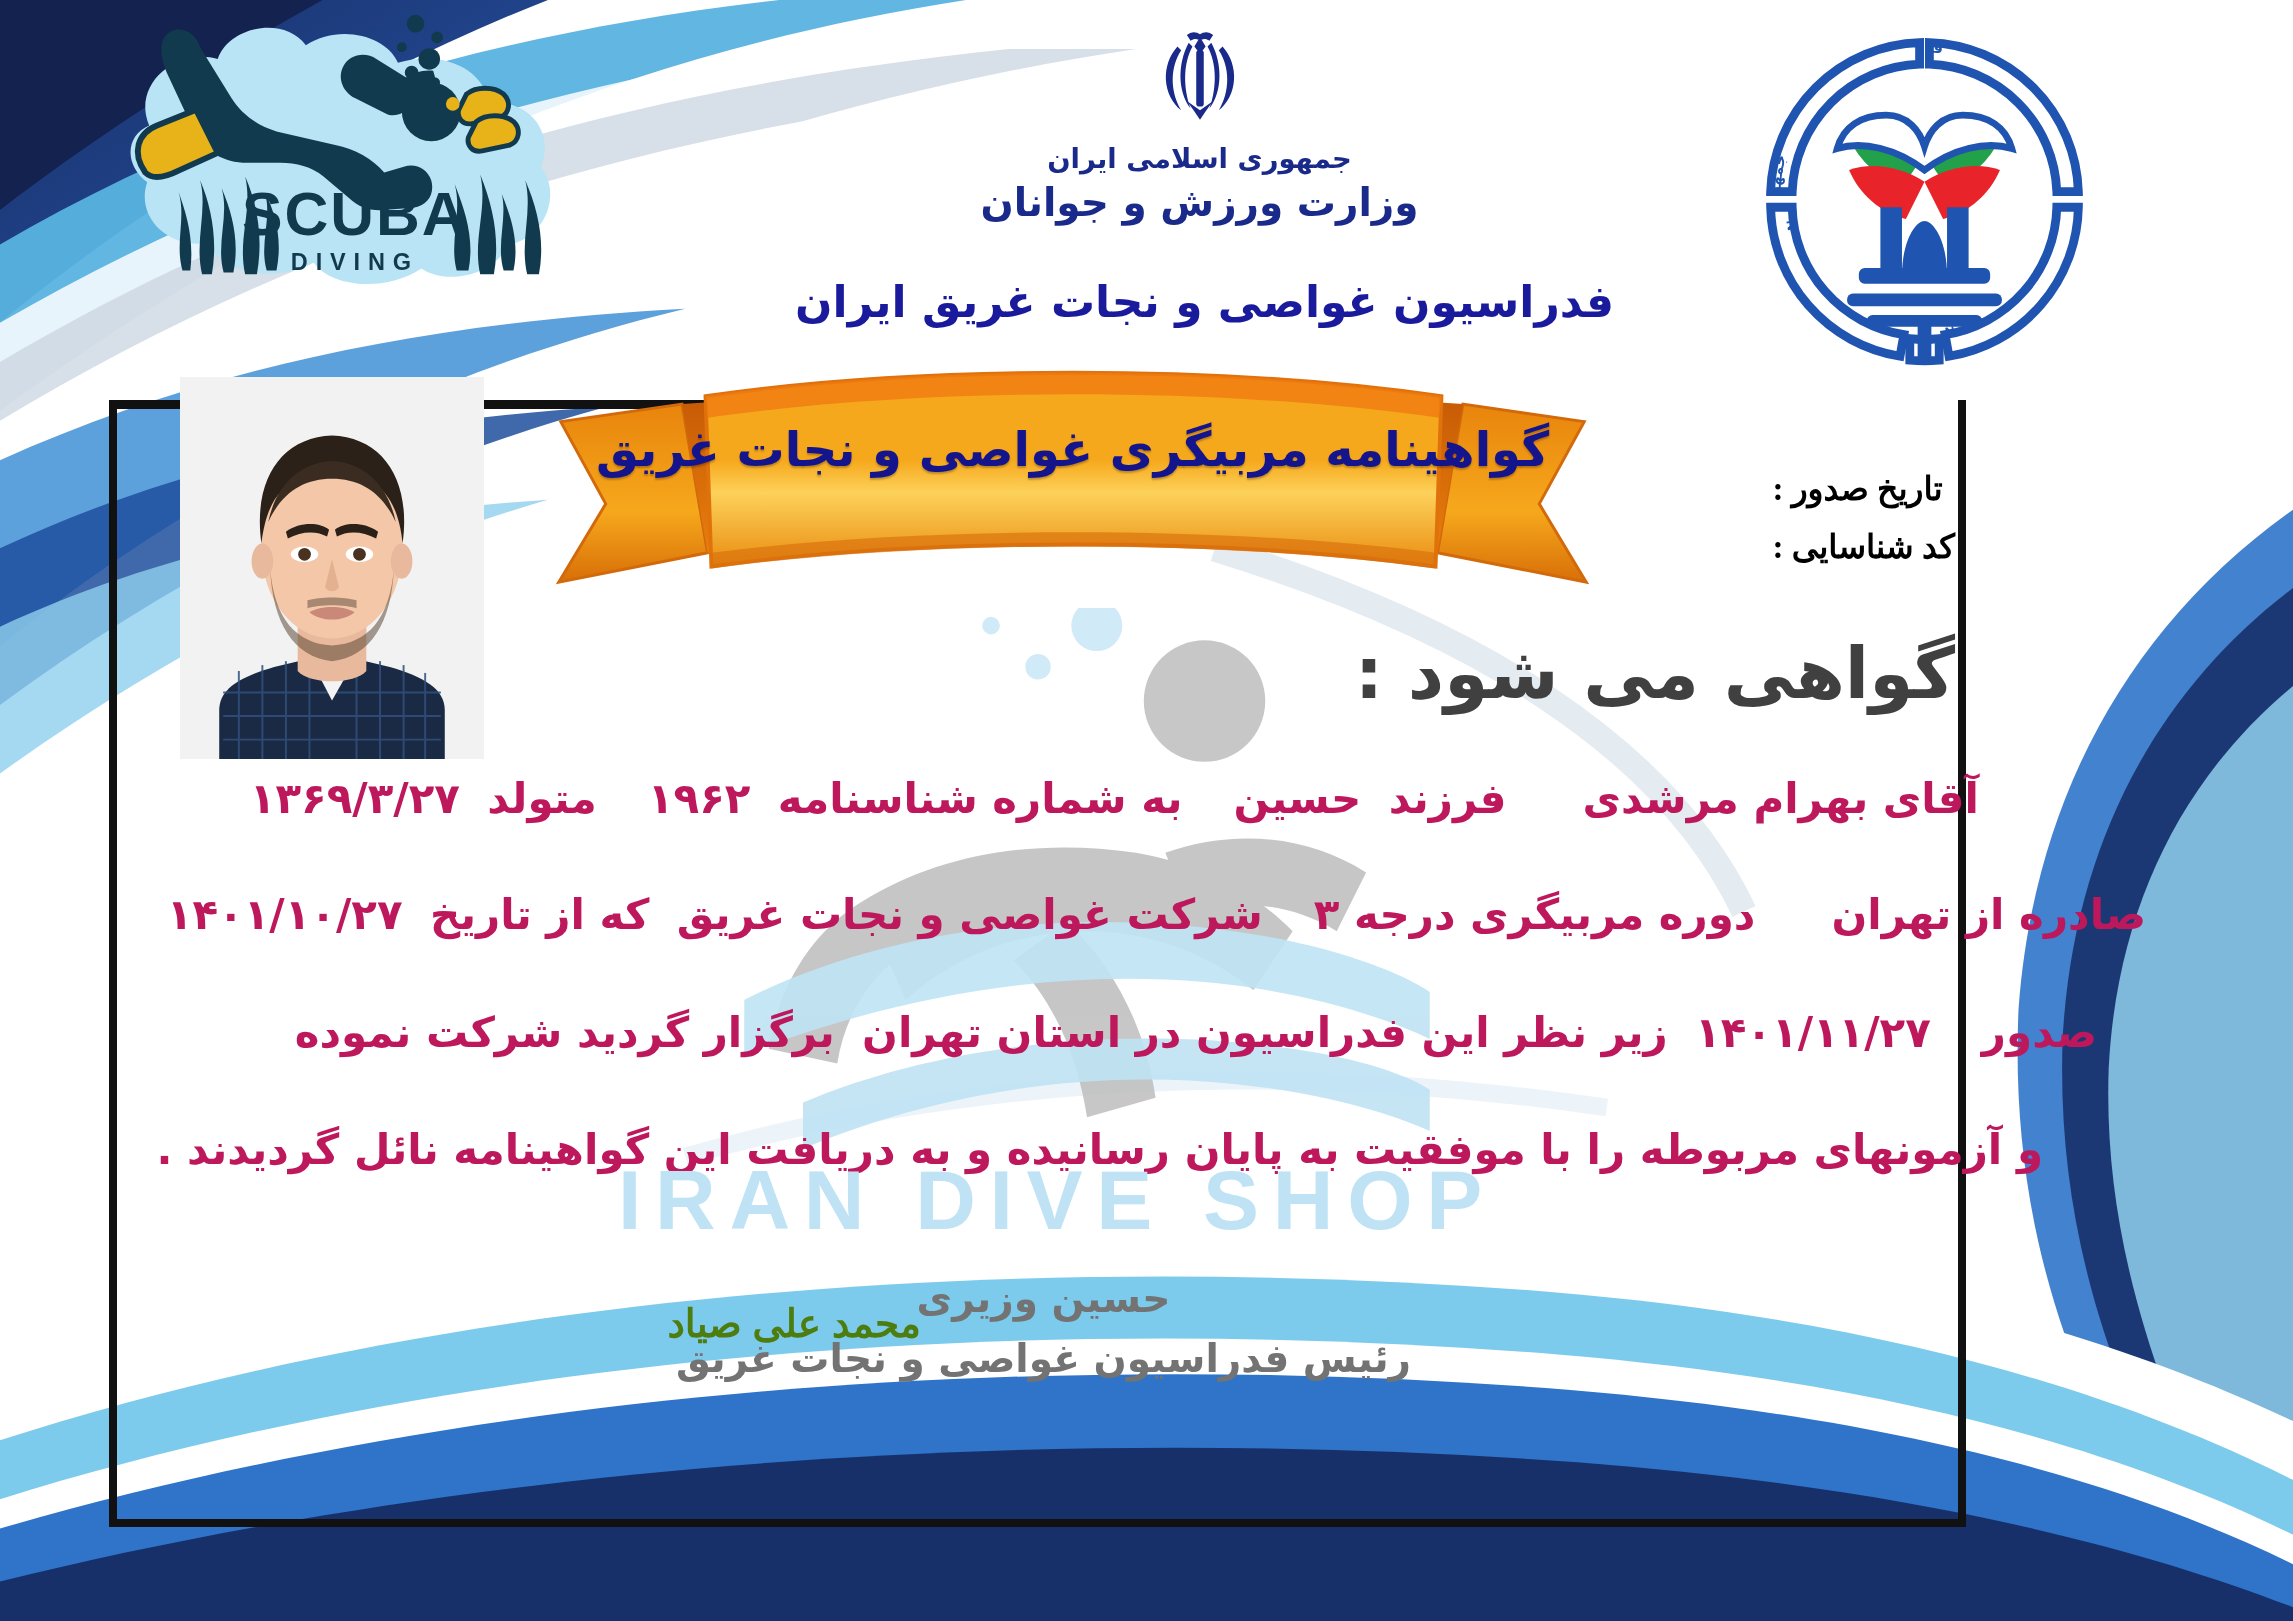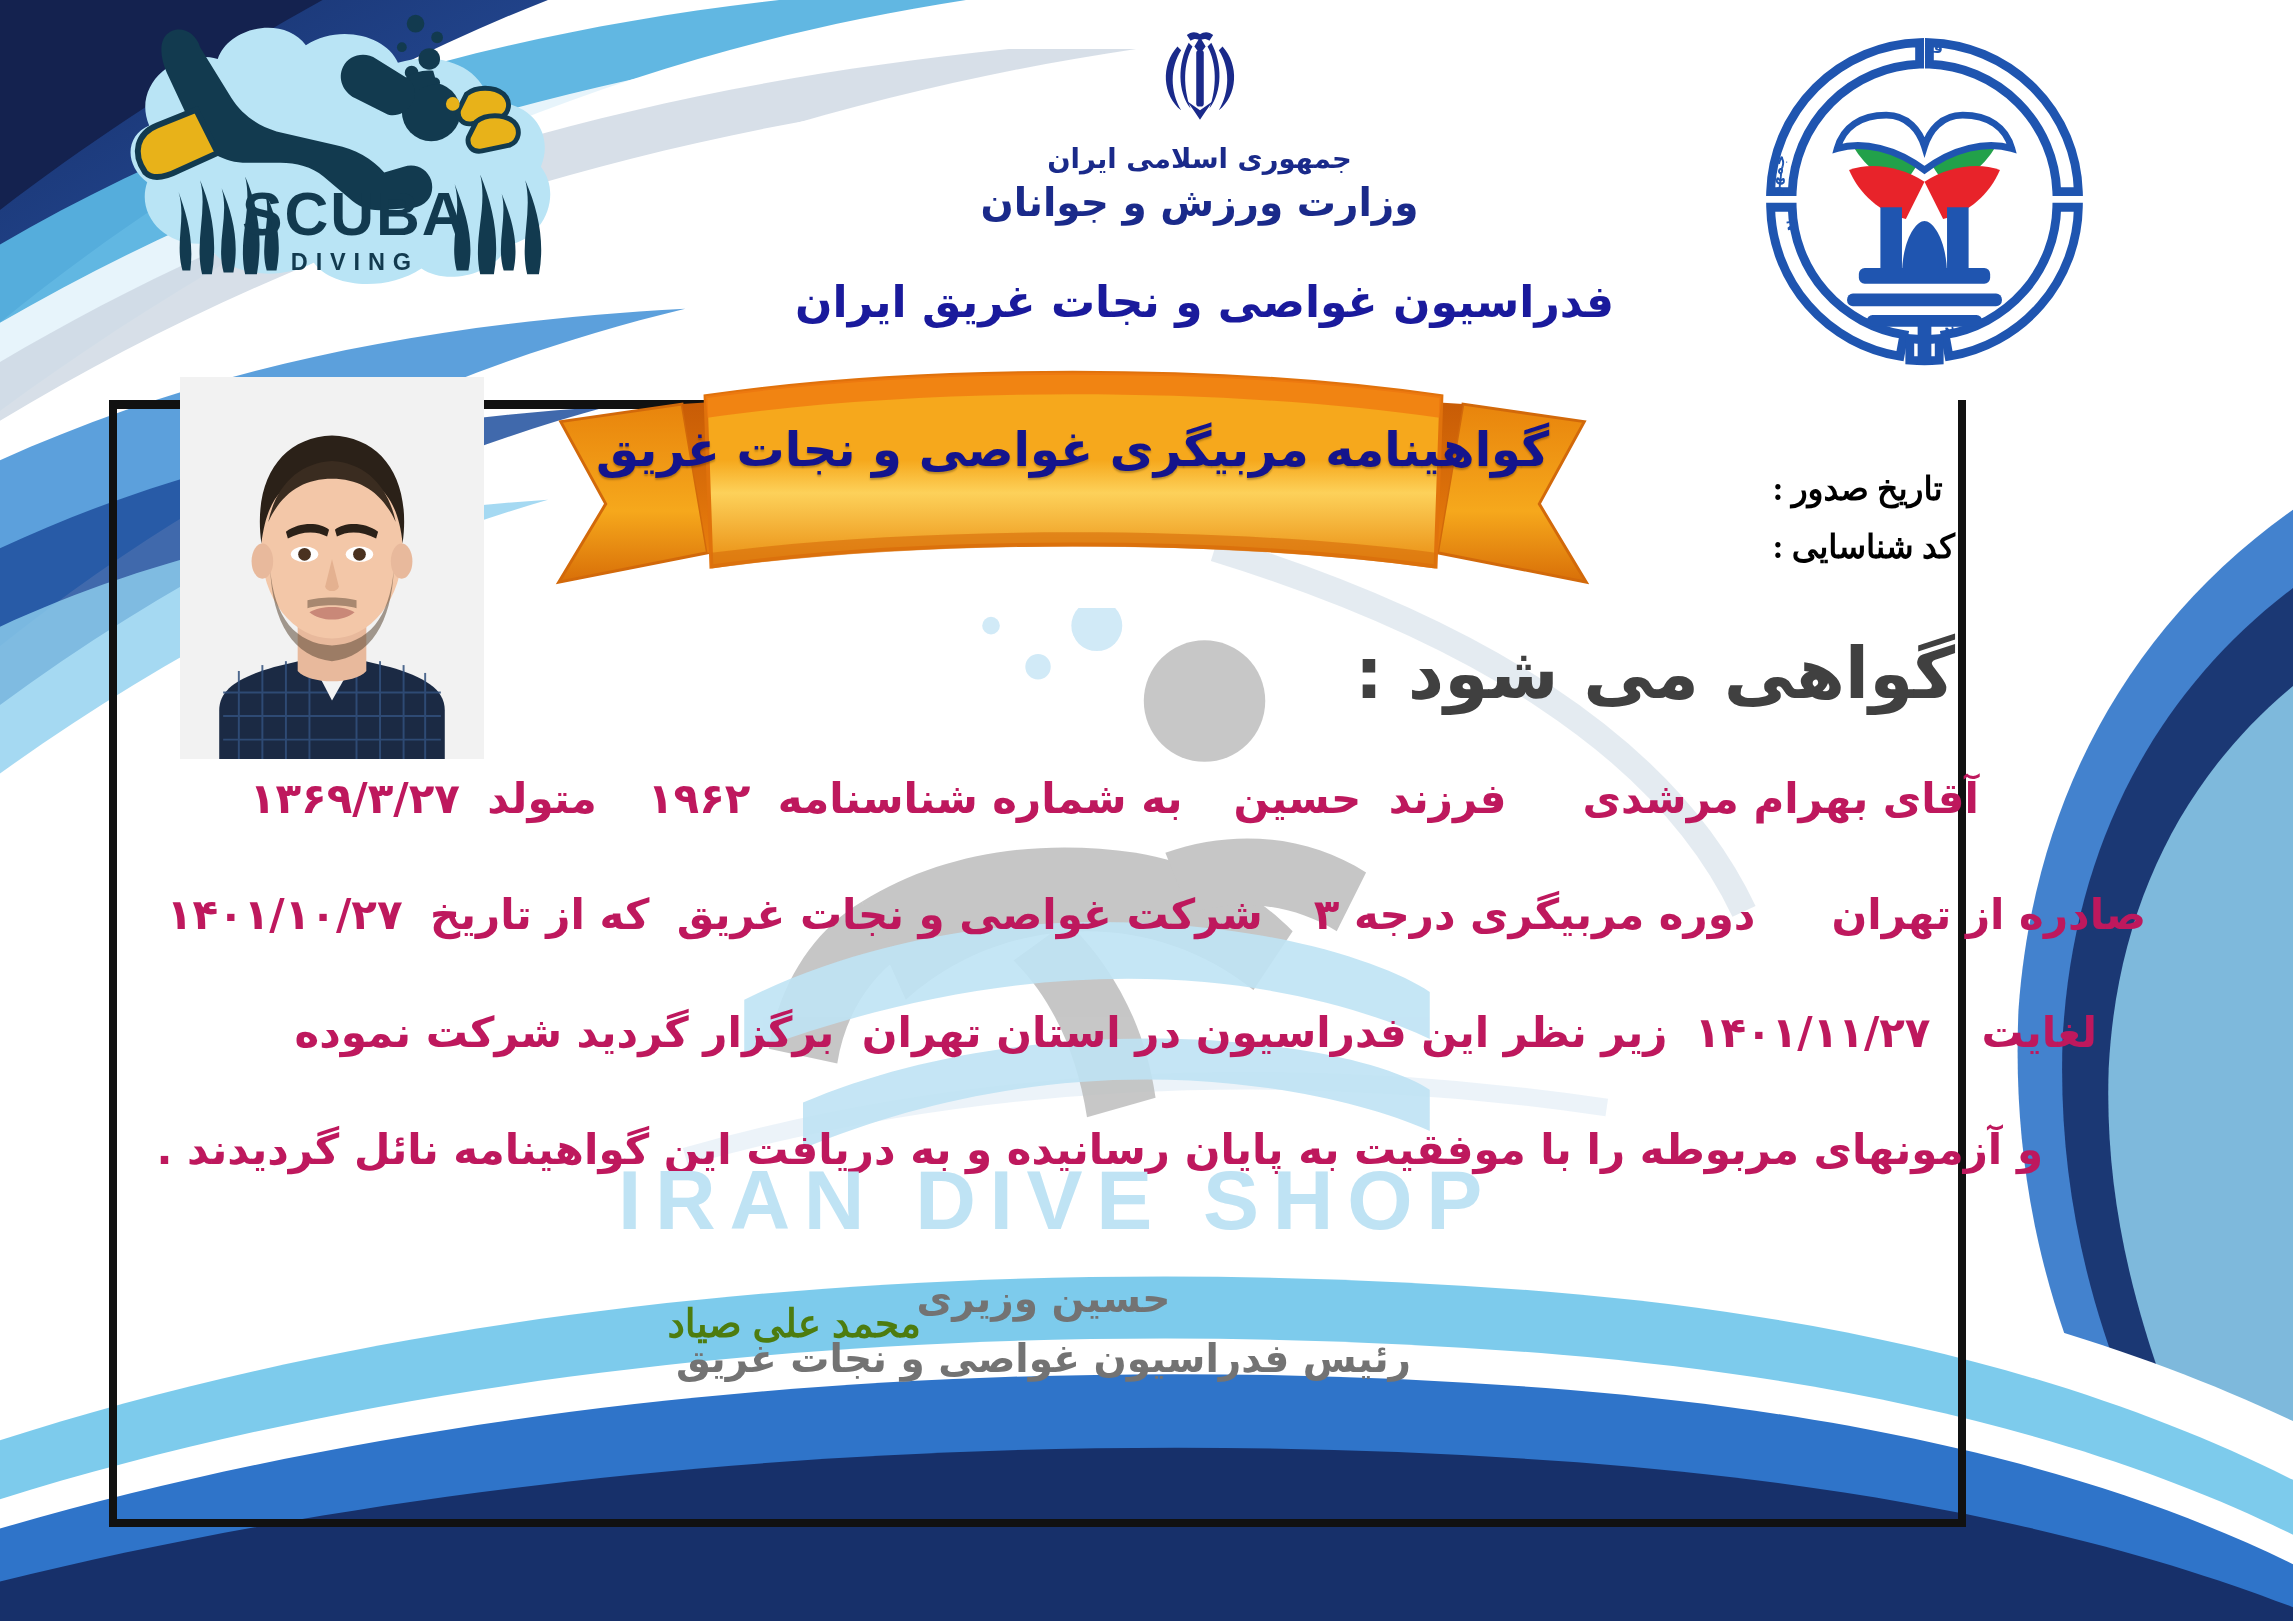--- a/index.html
+++ b/index.html
@@ -423,21 +423,21 @@
 
   <div class="body-line" id="line1">
     <span>آقای بهرام  مرشدی</span><span class="gap-l"></span><span>فرزند</span><span class="gap-s"></span><span>حسین</span><span class="gap-m"></span><span>به شماره شناسنامه</span><span class="gap-s"></span><span>۱۹۶۲</span><span class="gap-m"></span><span>متولد</span><span class="gap-s"></span><span>۱۳۶۹/۳/۲۷</span>
   </div>
 
   <div class="body-line" id="line2">
     <span>صادره از تهران</span><span class="gap-l"></span><span>دوره مربیگری درجه ۳</span><span class="gap-m"></span><span>شرکت غواصی و نجات غریق</span><span class="gap-s"></span><span>که از تاریخ</span><span class="gap-s"></span><span>۱۴۰۱/۱۰/۲۷</span>
   </div>
 
   <div class="body-line" id="line3">
-    <span>لغایت</span><span class="gap-m"></span><span>۱۴۰۱/۱۱/۲۷</span><span class="gap-s"></span><span>زیر نظر این فدراسیون  در استان تهران</span><span class="gap-s"></span><span>برگزار گردید  شرکت نموده</span>
+    <span>صدور</span><span class="gap-m"></span><span>۱۴۰۱/۱۱/۲۷</span><span class="gap-s"></span><span>زیر نظر این فدراسیون  در استان تهران</span><span class="gap-s"></span><span>برگزار گردید  شرکت نموده</span>
   </div>
 
   <div class="body-line" id="line4">و آزمونهای مربوطه را با موفقیت به پایان رسانیده و به دریافت این  گواهینامه نائل گردیدند .</div>
 
   <div id="wm-text">IRAN DIVE SHOP</div>
 
   <div id="sig-right">
     <div>حسین وزیری</div>
     <div>رئیس فدراسیون غواصی و نجات غریق</div>
   </div>

